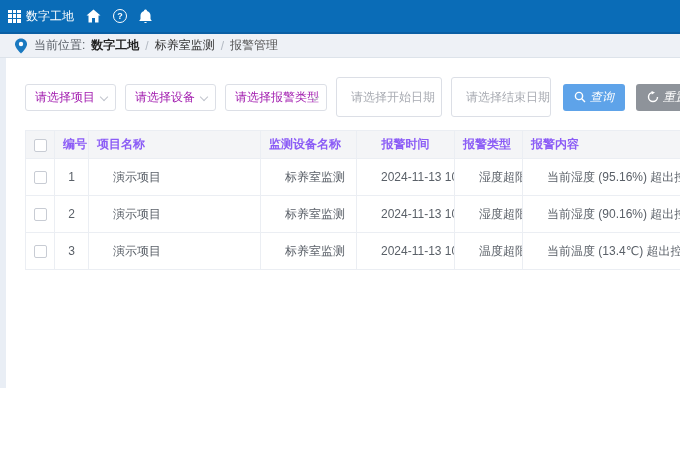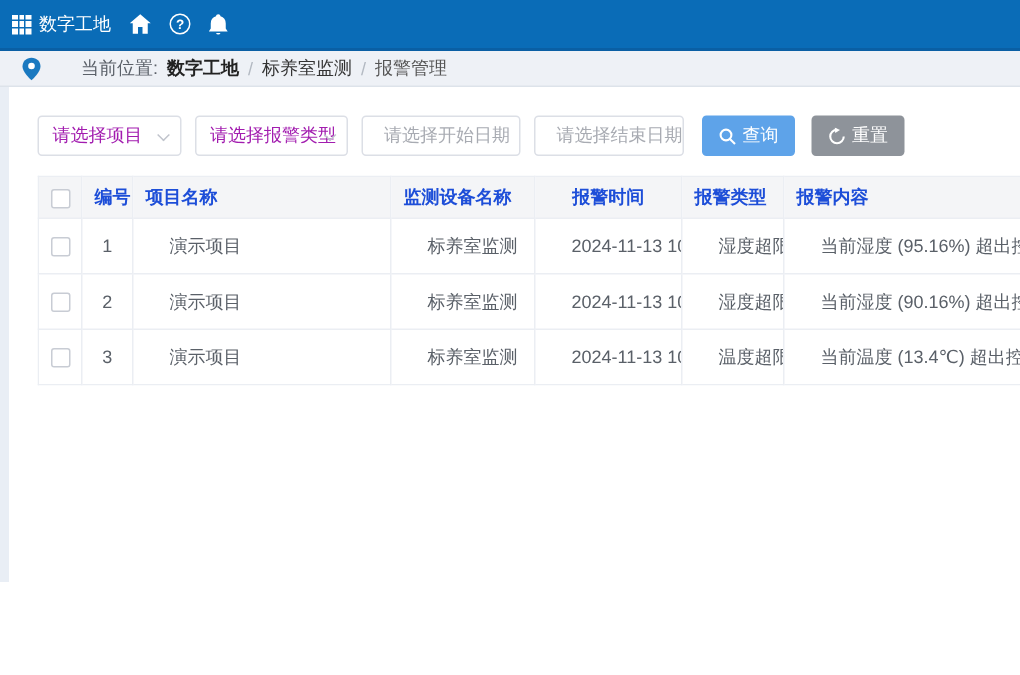--- a/index.html
+++ b/index.html
@@ -28,21 +28,21 @@
     width:14px; height:14px; border:1.5px solid #fff; border-radius:50%;
     font-size:9px; font-weight:bold; color:#fff; display:flex; align-items:center; justify-content:center;
   }
 
   
   .breadcrumb-bar {
     height:24px; background:#eef1f6; border-bottom:1px solid #dde3ea;
     display:flex; align-items:center; padding-left:14px; gap:6px;
     font-size:12px; color:#5a6068;
   }
-  .crumb-label { color:#5a6068;margin-left:20px; }
+  .crumb-label { color:#5a6068; }
   .crumb { cursor:pointer; color:#333; }
   .crumb.bold { font-weight:bold; color:#222; }
   .crumb.current { color:#555; cursor:default;font-family:Liberation Serif, serif; }
   .crumb-sep { color:#b3b9c2; }
 
   
   .content { position:relative; width:680px; height:390px; background:#fff; }
   .left-stripe { position:absolute; left:0; top:0; width:6px; height:330px; background:#e9eef5; }
 
   .filter-row {
@@ -53,39 +53,39 @@
     position:relative; height:27px; background:#fff; border:1px solid #dcdfe6; border-radius:3px;
     display:flex; align-items:center; padding:0 20px 0 9px; color:#a21caf; cursor:pointer;
     font-size:12px; white-space:nowrap;
   }
   .sel-project { width:96px; } .sel-device { width:96px; } .sel-type { width:102px; }
   .chev {
     position:absolute; right:8px; top:9px; width:6px; height:6px;
     border-right:1px solid #c0c4cc; border-bottom:1px solid #c0c4cc; transform:rotate(45deg);
   }
   .date-input {
-    height:27px; background:#fff; border:1px solid #dcdfe6; border-radius:3px;
+    height:40px; background:#fff; border:1px solid #dcdfe6; border-radius:3px;
     display:flex; align-items:center; gap:6px; padding:0 8px; color:#a8abb2; cursor:text;
     font-size:12px; white-space:nowrap;
   }
   .date-start { width:106px; } .date-end { width:100px; }
   .btn {
     height:27px; border:none; border-radius:3px; color:#fff; font-size:12px;
     display:flex; align-items:center; gap:4px; padding:0 11px; cursor:pointer;
-    font-family:inherit; white-space:nowrap;
+    font-family:inherit; white-space:nowrap;font-style:italic;
   }
   .btn-query { background:#5ea3e9; margin-left:3px; }
   .btn-reset { background:#8e939a; margin-left:2px; }
 
   
   .table-wrap { margin:13px 0 0 25px; width:655px; overflow:hidden; }
   table { border-collapse:collapse; table-layout:fixed; width:760px; font-size:12px; }
   th, td { border:1px solid #ebeef3; overflow:hidden; white-space:nowrap; }
   thead th {
-    background:#f4f5f7; color:#1d4ed8; font-weight:bold; height:28px;
+    background:#f4f5f7; color:#8b5cf6; font-weight:bold; height:28px;
     text-align:left; padding:0 8px;
   }
   tbody td { height:37px; color:#5a6068; padding:0 24px; background:#fff; }
   .col-check { text-align:center; padding:0; }
   .col-no { text-align:center; padding:0; }
   .col-time, th.col-time { text-align:center; }
   .checkbox {
     display:inline-block; width:13px; height:13px; background:#fff;
     border:1px solid #c8ccd4; border-radius:2px; vertical-align:middle; cursor:pointer;
   }
@@ -140,20 +140,24 @@
 </div>
 
 <div class="content">
   <div class="left-stripe"></div>
 
   <div class="filter-row">
     <div class="sel sel-project">
       <span>请选择项目</span>
       <i class="chev"></i>
     </div>
+    <div class="sel sel-device">
+      <span>请选择设备</span>
+      <i class="chev"></i>
+    </div>
     <div class="sel sel-type">
       <span>请选择报警类型</span>
       <i class="chev"></i>
     </div>
     <div class="date-input date-start">
       <svg width="12" height="12" viewBox="0 0 12 12">
         <rect x="0.5" y="1.5" width="11" height="10" fill="none" stroke="#c0c4cc" stroke-width="1"></rect>
         <line x1="0.5" y1="4.5" x2="11.5" y2="4.5" stroke="#c0c4cc" stroke-width="1"></line>
         <line x1="3.5" y1="0" x2="3.5" y2="3" stroke="#c0c4cc" stroke-width="1"></line>
         <line x1="8.5" y1="0" x2="8.5" y2="3" stroke="#c0c4cc" stroke-width="1"></line>

